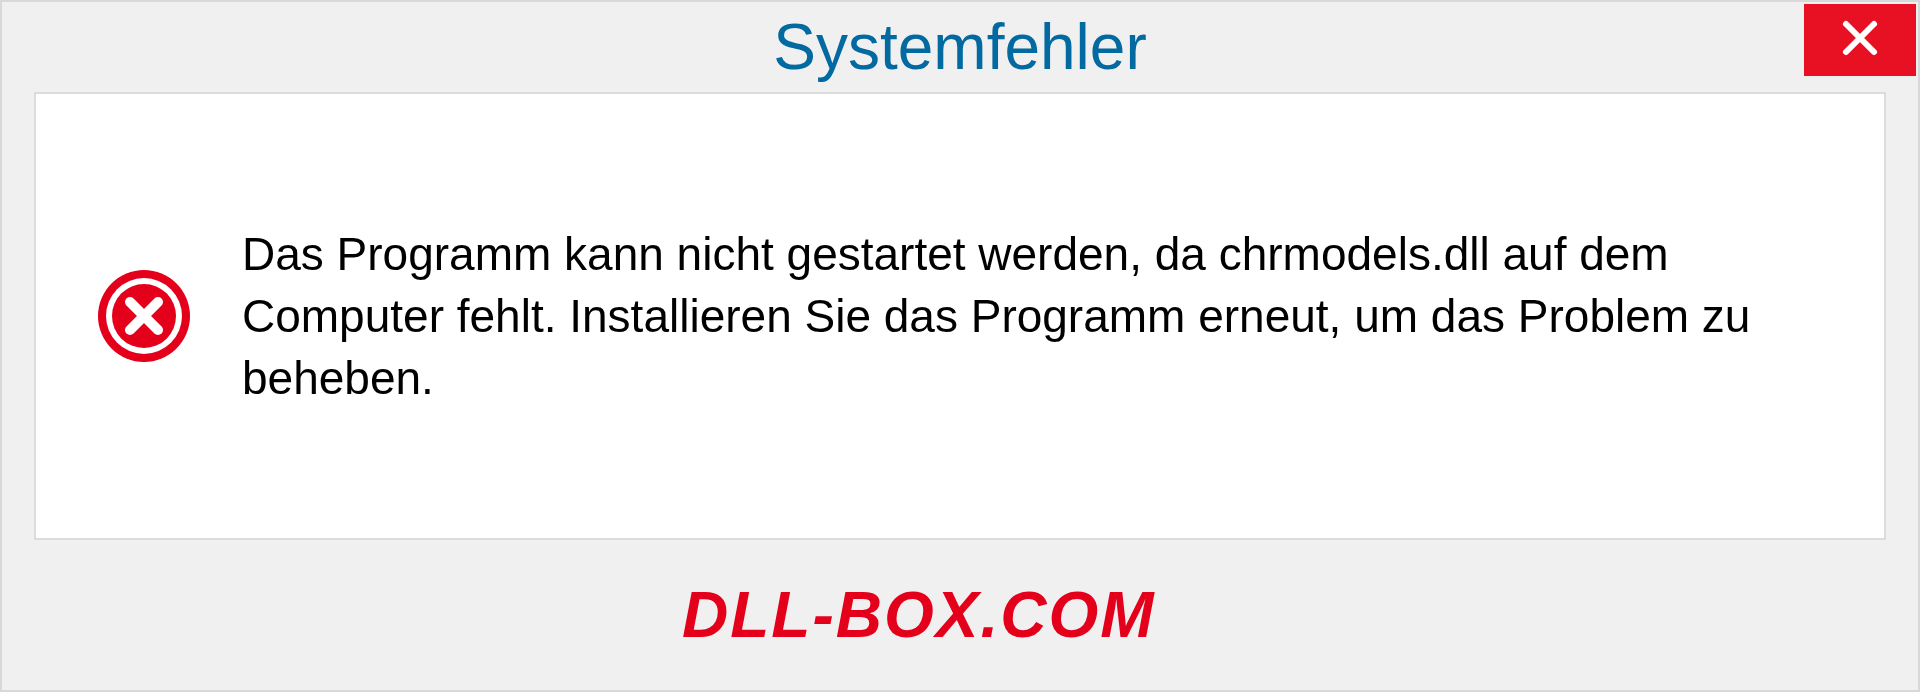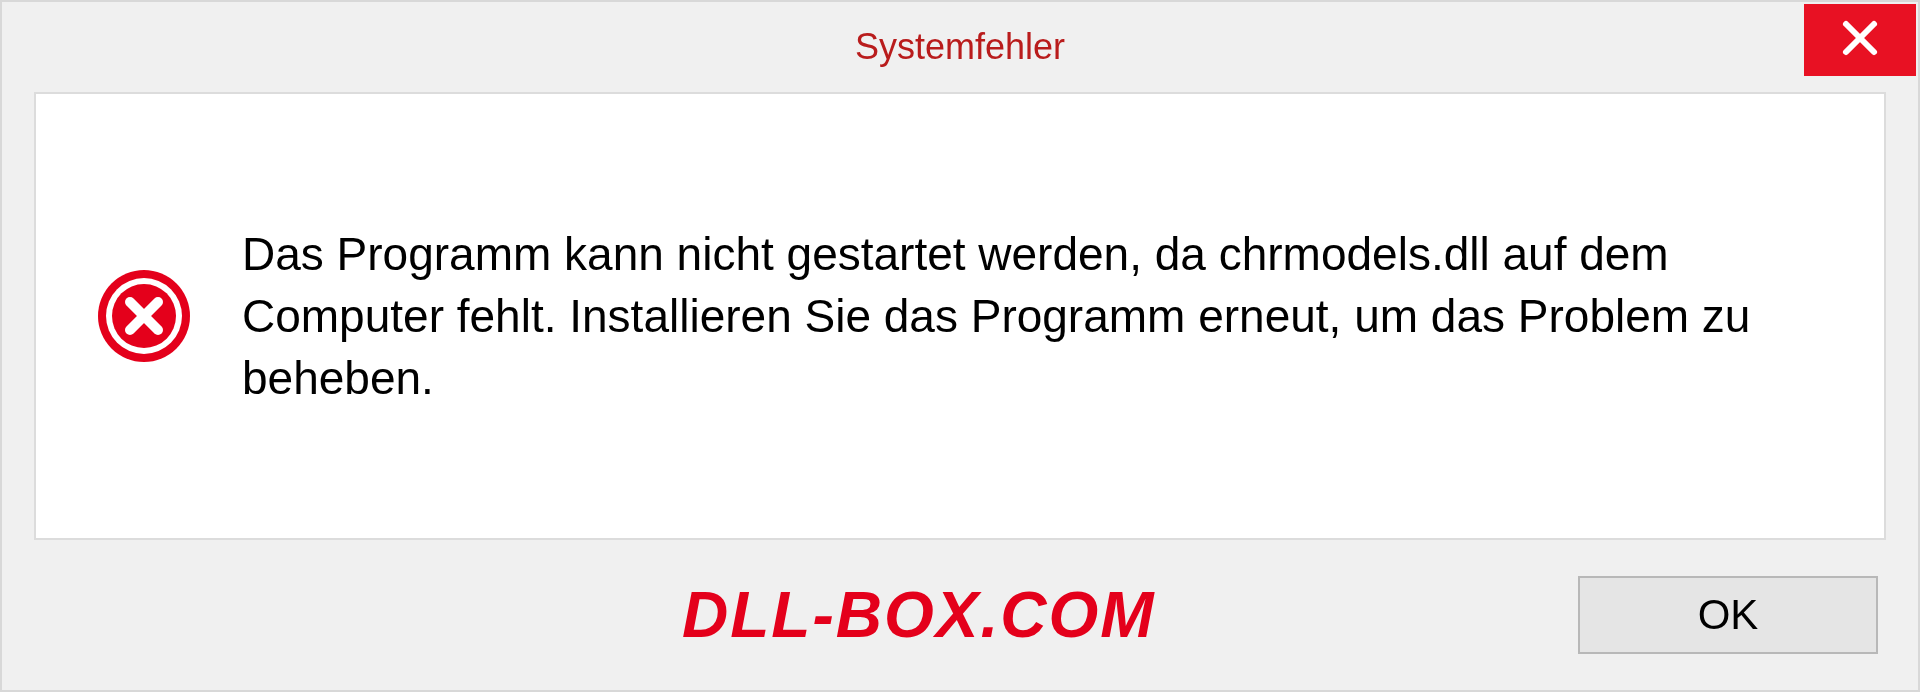--- a/index.html
+++ b/index.html
@@ -25,23 +25,23 @@
     }
     .titlebar {
       display: flex;
       align-items: center;
       justify-content: center;
       height: 90px;
       position: relative;
       background: #f0f0f0;
     }
     .title-text {
-      font-size: 36px;
+      font-size: 64px;
       font-weight: 400;
-      color: #b91c1c;
+      color: #0369a1;
     }
     .close-button {
       position: absolute;
       top: 2px;
       right: 2px;
       width: 112px;
       height: 72px;
       background: #e81123;
       display: flex;
       align-items: center;
@@ -126,15 +126,14 @@
         <circle cx="48" cy="48" r="32" fill="#e4001b"></circle>
         <line x1="34" y1="34" x2="62" y2="62" stroke="#ffffff" stroke-width="10" stroke-linecap="round"></line>
         <line x1="62" y1="34" x2="34" y2="62" stroke="#ffffff" stroke-width="10" stroke-linecap="round"></line>
       </svg>
     </div>
     <div class="message-text">Das Programm kann nicht gestartet werden, da chrmodels.dll auf dem Computer fehlt. Installieren Sie das Programm erneut, um das Problem zu beheben.</div>
   </div>
 
   <div class="footer">
     <span class="watermark">DLL-BOX.COM</span>
-    <button class="ok-button">OK</button>
   </div>
 </div>
 
 </body></html>

